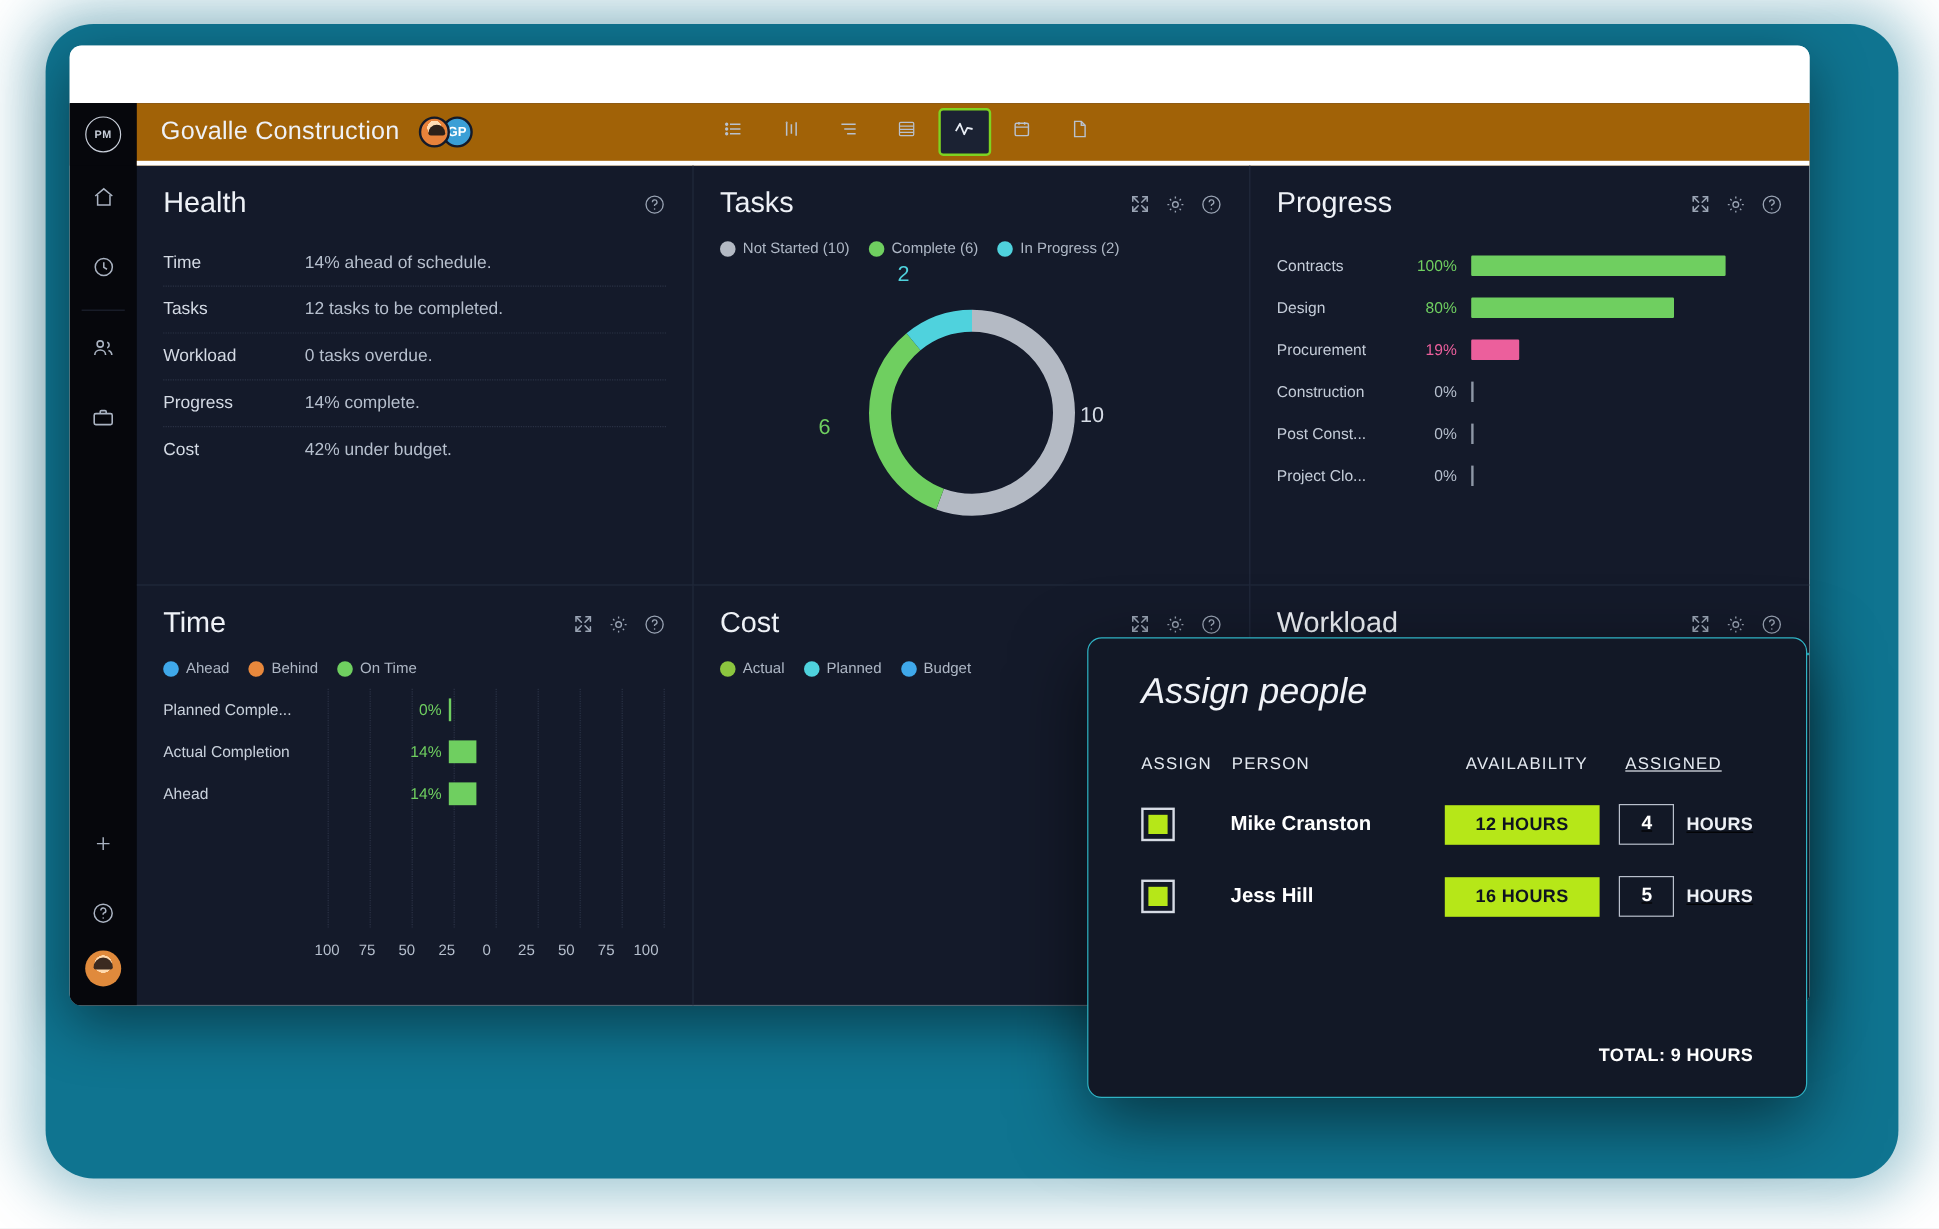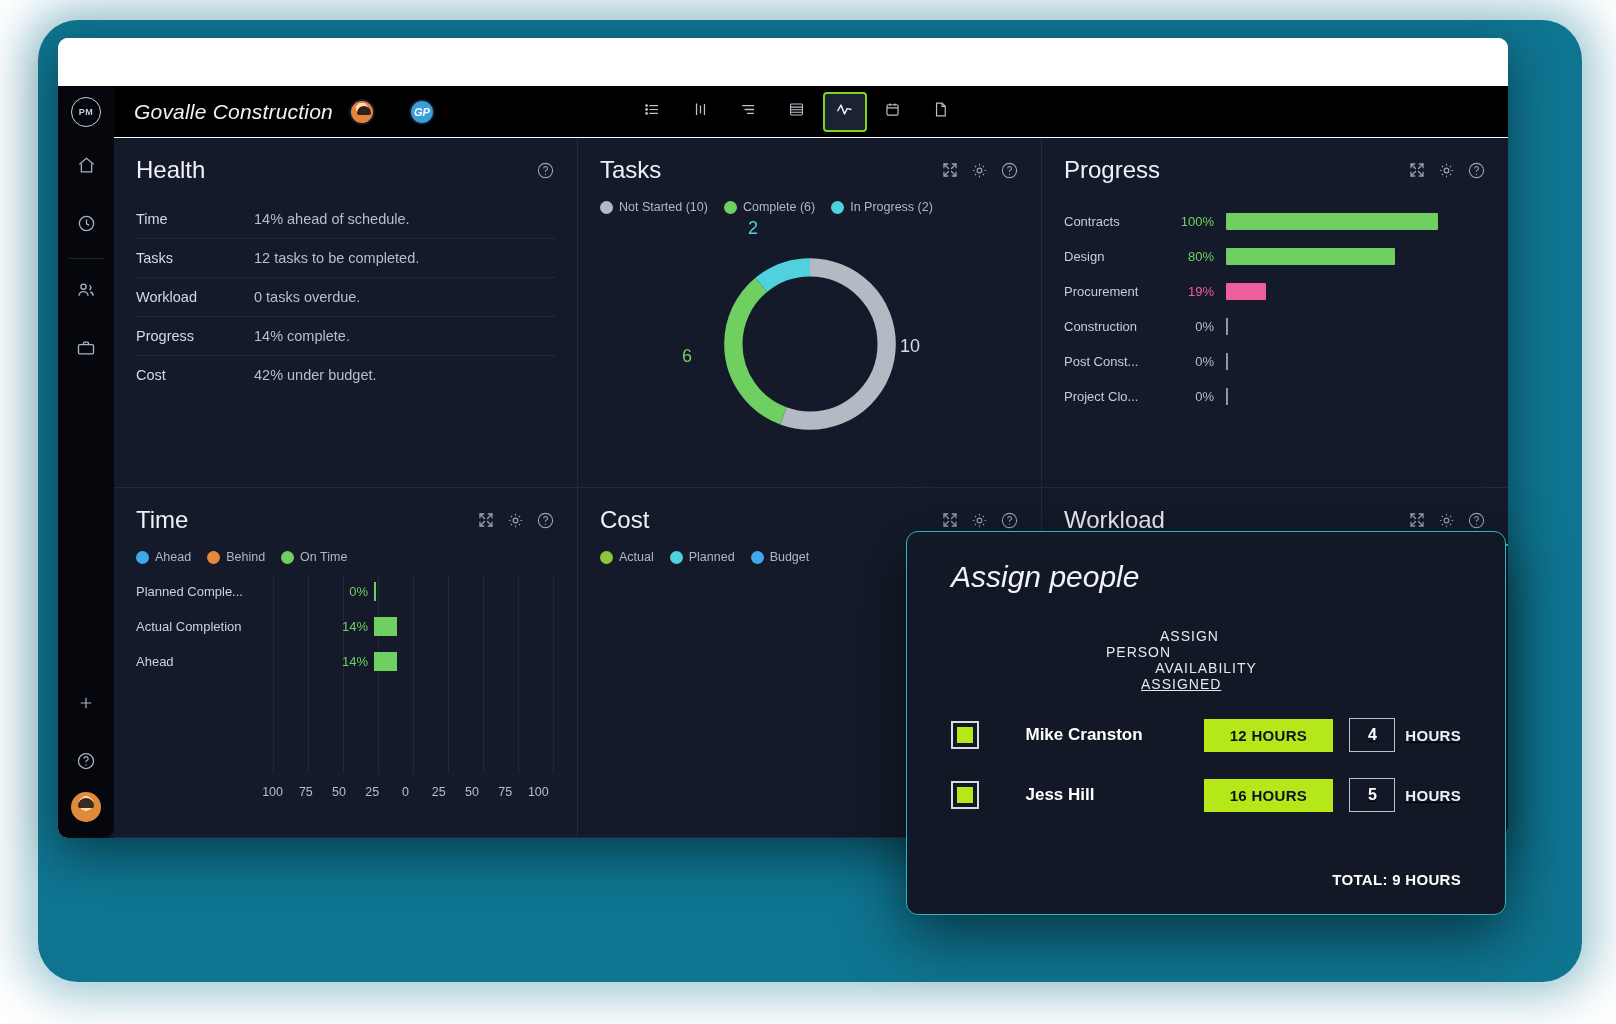--- a/index.html
+++ b/index.html
@@ -39,21 +39,20 @@
     width: 1450px; height: 752px;
     background: #141a2a;
     display: flex;
   }
 
   
   .rail {
     width: 56px; background: #06070c;
     display: flex; flex-direction: column; align-items: center;
     flex-shrink: 0;
-    border-radius: 10px;
   }
   .logo-cell {
     height: 52px; width: 56px;
     display:flex; align-items:center; justify-content:center;
     background:#06070c;
   }
   .logo-ring {
     width: 30px; height: 30px; border-radius: 50%;
     border: 1.6px solid #c9cfda;
     display:flex;align-items:center;justify-content:center;
@@ -73,30 +72,29 @@
   }
   .rail-avatar::after{
     content:""; position:absolute; left:7px; top:6px; width:16px; height:10px;
     background:#3b2a20; border-radius:8px 8px 2px 2px;
   }
 
   
   .main { flex: 1; display:flex; flex-direction: column; min-width: 0; }
 
   .topbar {
-    height: 52px; background:#000000;
+    height: 52px; background:#a16207;
     display:flex; align-items:center;
-    border-bottom: 1px solid #ffffff;
+    border-bottom: 4px solid #ffffff;
     padding-left: 20px;
-    font-style: italic;
   }
   .proj-title {
     font-size: 21px; color:#eef1f6; font-weight: 400; letter-spacing:.2px;
   }
-  .avatars { display:flex; margin-left: 16px; gap: 41px; }
+  .avatars { display:flex; margin-left: 16px; }
   .av {
     width:26px;height:26px;border-radius:50%;
     border:2px solid #141a2a; margin-left:-7px;
     display:flex;align-items:center;justify-content:center;
     font-size:11px;font-weight:700;color:#fff;
   }
   .av.photo{
     margin-left:0;
     background: radial-gradient(circle at 50% 34%, #ffdcb4 0 32%, #e8823a 33% 100%);
     position:relative; overflow:hidden;
@@ -190,21 +188,21 @@
 
   
   .modal {
     position:absolute; left: 906px; top: 531px;
     width: 600px; height: 384px;
     background:#121826; border:1px solid #2fb3c4; border-radius:12px;
     box-shadow: 0 20px 60px rgba(0,0,0,.55);
     padding: 28px 44px;
   }
   .modal-title{ font-size:30px; color:#f0f3f8; font-weight:400; margin-bottom: 34px; font-style: italic; }
-  .m-head { display:flex; align-items:center; font-size:14px; color:#e4e9f0; letter-spacing:1px; margin-bottom: 26px; flex-direction: column; }
+  .m-head { display:flex; align-items:center; font-size:14px; color:#e4e9f0; letter-spacing:1px; margin-bottom: 26px; }
   .m-row { display:flex; align-items:center; margin-bottom: 26px; }
   .c-assign{ width: 92px; }
   .c-person{ width: 200px; }
   .c-avail{ width: 200px; }
   .c-assigned{ width: 130px; text-decoration: underline; }
   .chk {
     width:28px;height:28px;border:2px solid #d6dbe4; background:transparent;
     display:flex;align-items:center;justify-content:center; cursor:pointer;
   }
   .chk i{ display:block; width:16px;height:16px; background:#b6e718; }

